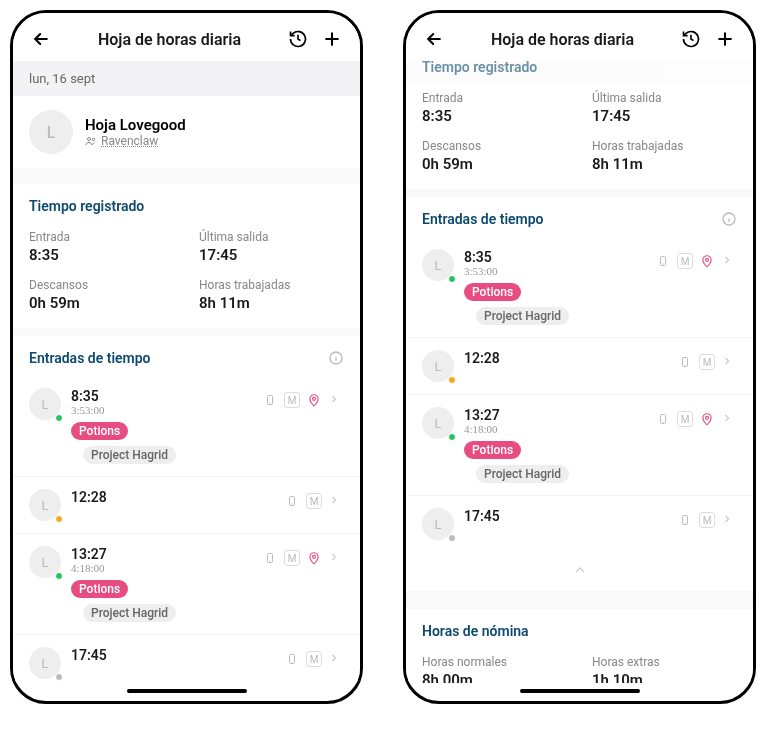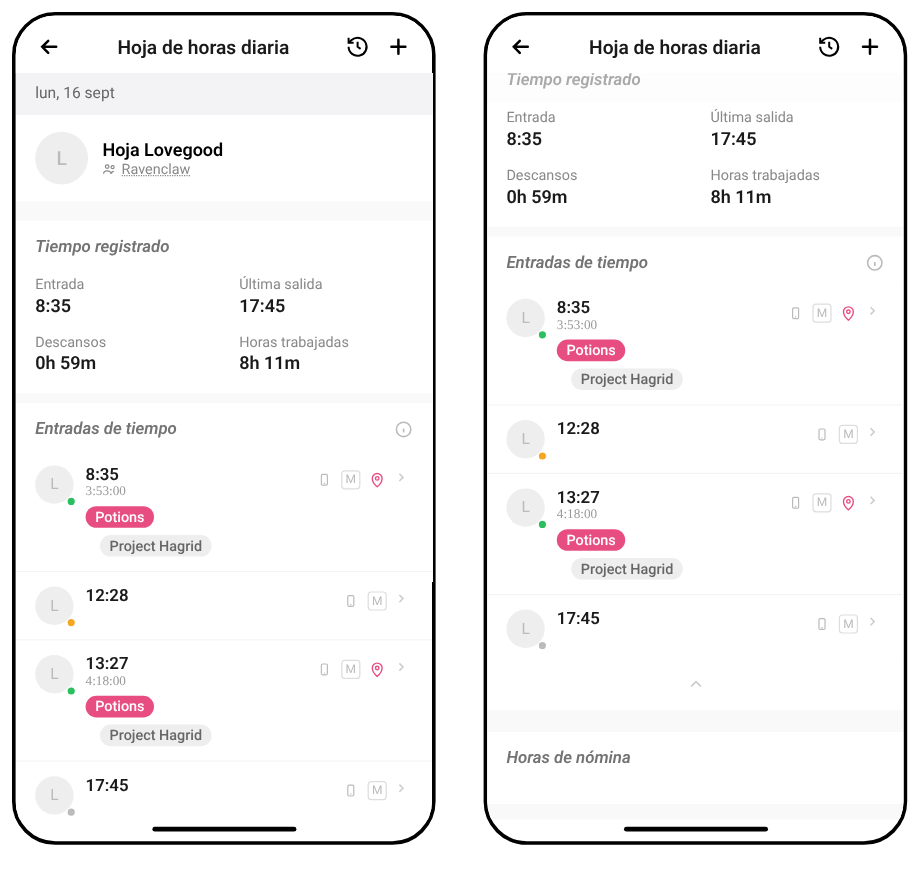--- a/index.html
+++ b/index.html
@@ -81,27 +81,26 @@
       font-size: 12px;
       color: #888;
       display: flex;
       align-items: center;
       gap: 4px;
       text-decoration: underline dotted;
     }
     .section-title {
       font-weight: 600;
       font-size: 14px;
-      color: #737373;
+      color: #0c4a6e;
       padding: 14px 16px 10px;
       background: #fff;
       display: flex;
       justify-content: space-between;
       align-items: center;
-      font-style: italic;
     }
     .section-title.cut { margin-top: -8px; padding-top: 6px; opacity: 0.6; }
     .stats-grid {
       display: grid;
       grid-template-columns: 1fr 1fr;
       gap: 14px 25px;
       padding: 6px 16px 16px;
       background: #fff;
     }
     .stat-label { font-size: 12px; color: #888; margin-bottom: 2px; }
@@ -536,18 +535,28 @@
 
     <div class="collapse-row">
       <svg width="16" height="16" viewBox="0 0 24 24" fill="none" stroke="#ccc" stroke-width="2">
           <path d="M6 15l6-6 6 6"></path>
         </svg>
     </div>
 
     <div class="spacer8" style="height:18px"></div>
 
     <div class="section-title">Horas de nómina</div>
+    <div class="stats-grid">
+      <div>
+          <div class="stat-label">Horas normales</div>
+          <div class="stat-value">8h 00m</div>
+        </div>
+      <div>
+          <div class="stat-label">Horas extras</div>
+          <div class="stat-value">1h 10m</div>
+        </div>
+    </div>
     <div class="collapse-row">
       
     </div>
   </div>
   <div class="homebar"></div>
 </div>
 
 </body></html>

